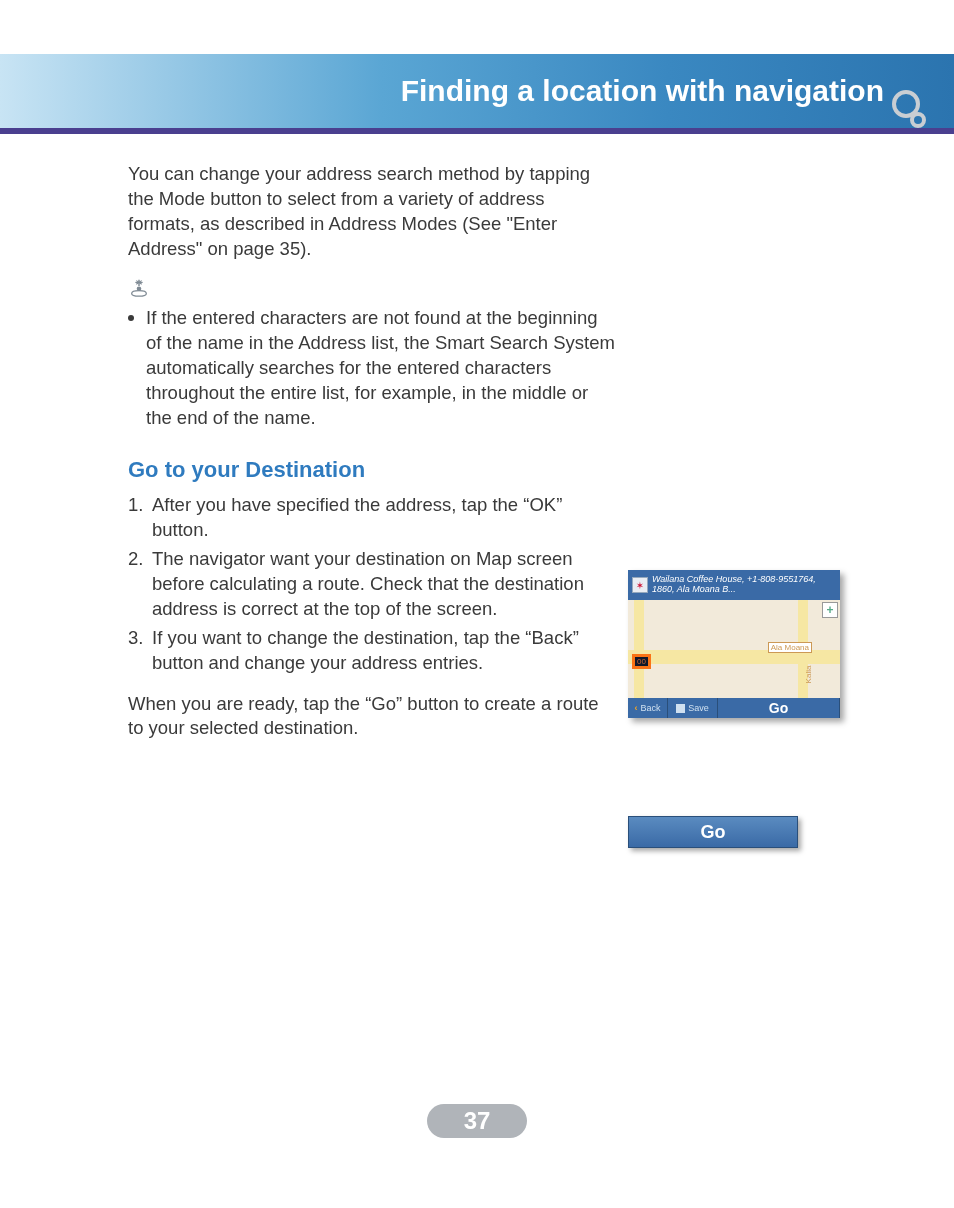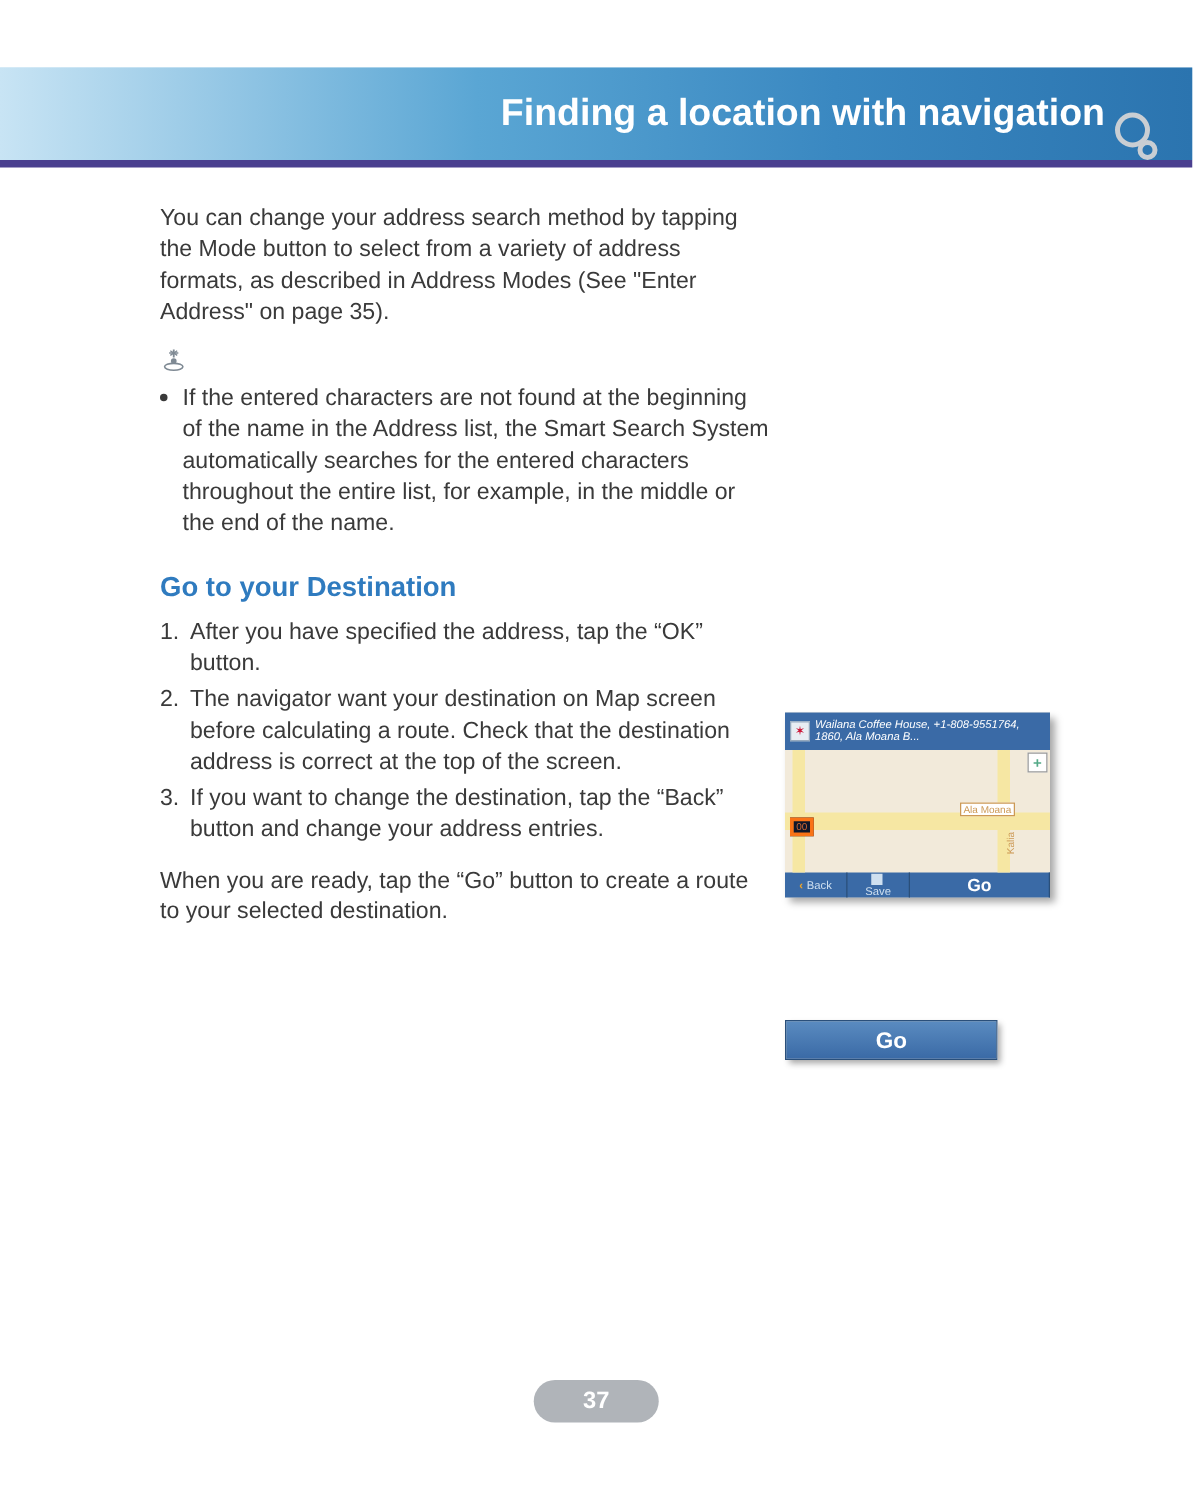--- a/index.html
+++ b/index.html
@@ -46,37 +46,37 @@
   .mapshot .plus { position: absolute; right: 2px; top: 2px; width: 16px; height: 16px; background:#fff; border:1px solid #999; text-align:center; line-height:14px; font-size:12px; color:#5a8; font-weight:bold; }
   .mapshot .road { position: absolute; background: #f6e7a3; }
   .mapshot .r1 { left:0; top:50px; width:100%; height:14px; }
   .mapshot .r2 { left:6px; top:0; width:10px; height:100%; }
   .mapshot .r3 { left:170px; top:0; width:10px; height:100%; }
   .mapshot .badge { position:absolute; left:4px; top:10px; background:#0f172a; border:3px solid #f97316; color:#c63; font-size:8px; padding:0 2px;margin-top:44px; }
   .mapshot .lbl-moana { position:absolute; right:28px; top:42px; background:#fff; border:1px solid #c95; color:#c95; font-size:8px; padding:0 2px; }
   .mapshot .lbl-kalia { position:absolute; right:22px; top:70px; transform: rotate(-90deg); color:#c95; font-size:8px; }
   .mapshot .ftr { height: 20px; background: #3a6aa6; display:flex; align-items:stretch; }
   .mapshot .ftr .btn { display:flex; align-items:center; justify-content:center; font-size:9px; color:#cfe0f0; border-right:1px solid #2a4f7a; }
-  .mapshot .ftr .back { width:50px;text-align:center; }
+  .mapshot .ftr .back { width:40px;text-align:center; }
   .mapshot .ftr .back::before { content:"‹"; margin-right:3px; color:#f5a623; font-weight:bold; }
-  .mapshot .ftr .save { width:50px;flex-direction:column; }
+  .mapshot .ftr .save { width:50px; }
   .mapshot .ftr .save .disk { width:9px; height:9px; background:#cfe0f0; margin-right:3px; }
   .mapshot .ftr .go { flex:1; font-size:14px; font-weight:bold; color:#fff; }
 
   
   .gobtn { position: absolute; left: 628px; top: 816px; width: 170px; height: 32px;
            background: linear-gradient(180deg,#5a8bc0 0%, #3a6aa6 100%);
            border: 1px solid #2a4f7a; box-shadow: 3px 3px 5px rgba(0,0,0,0.35);
            display:flex; align-items:center; justify-content:center;
            color:#fff; font-size:18px; font-weight:bold; }
 
   
   .pagenum { position: absolute; left: 50%; transform: translateX(-50%); bottom: 70px;
              width: 100px; height: 34px; border-radius: 17px; background: #b0b4b9; color:#fff;
-             display:flex; align-items:center; justify-content:center; font-size:19px; font-weight:bold; }
+             display:flex; align-items:center; justify-content:center; font-size:24px; font-weight:bold; }
 </style>
 </head>
 <body>
 
 <div class="page">
   <div class="topband"></div>
   <div class="titlebar">
     <div class="title">Finding a location with navigation</div>
   </div>
   <div class="rule"></div>

